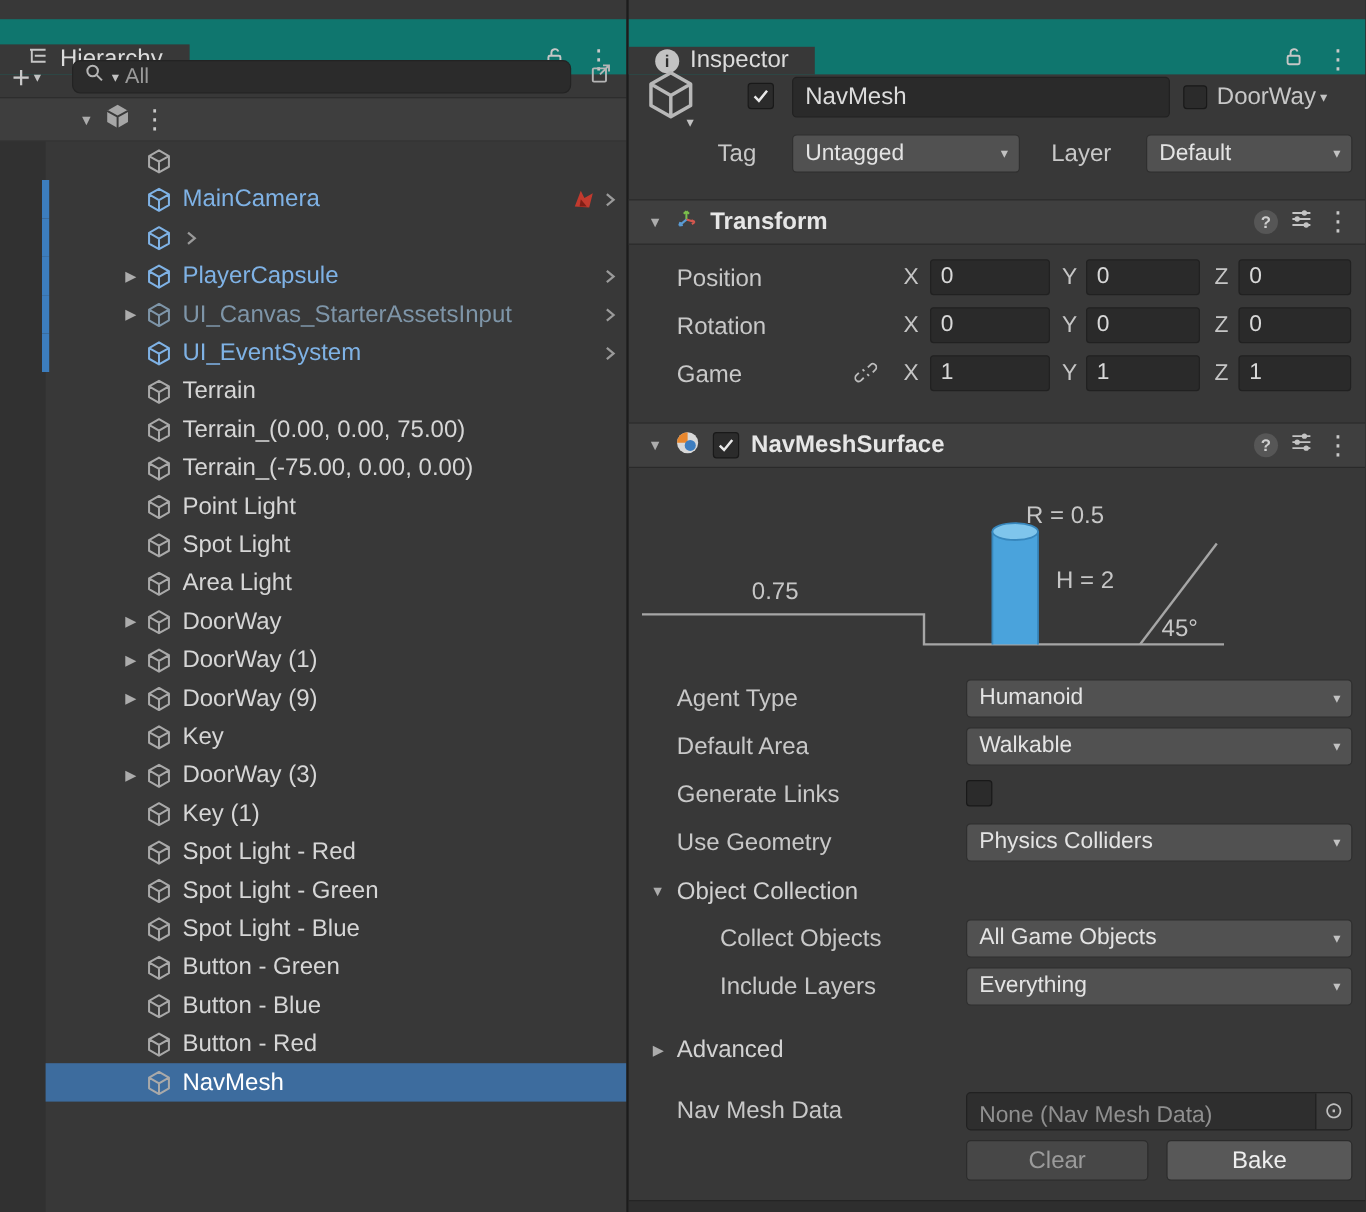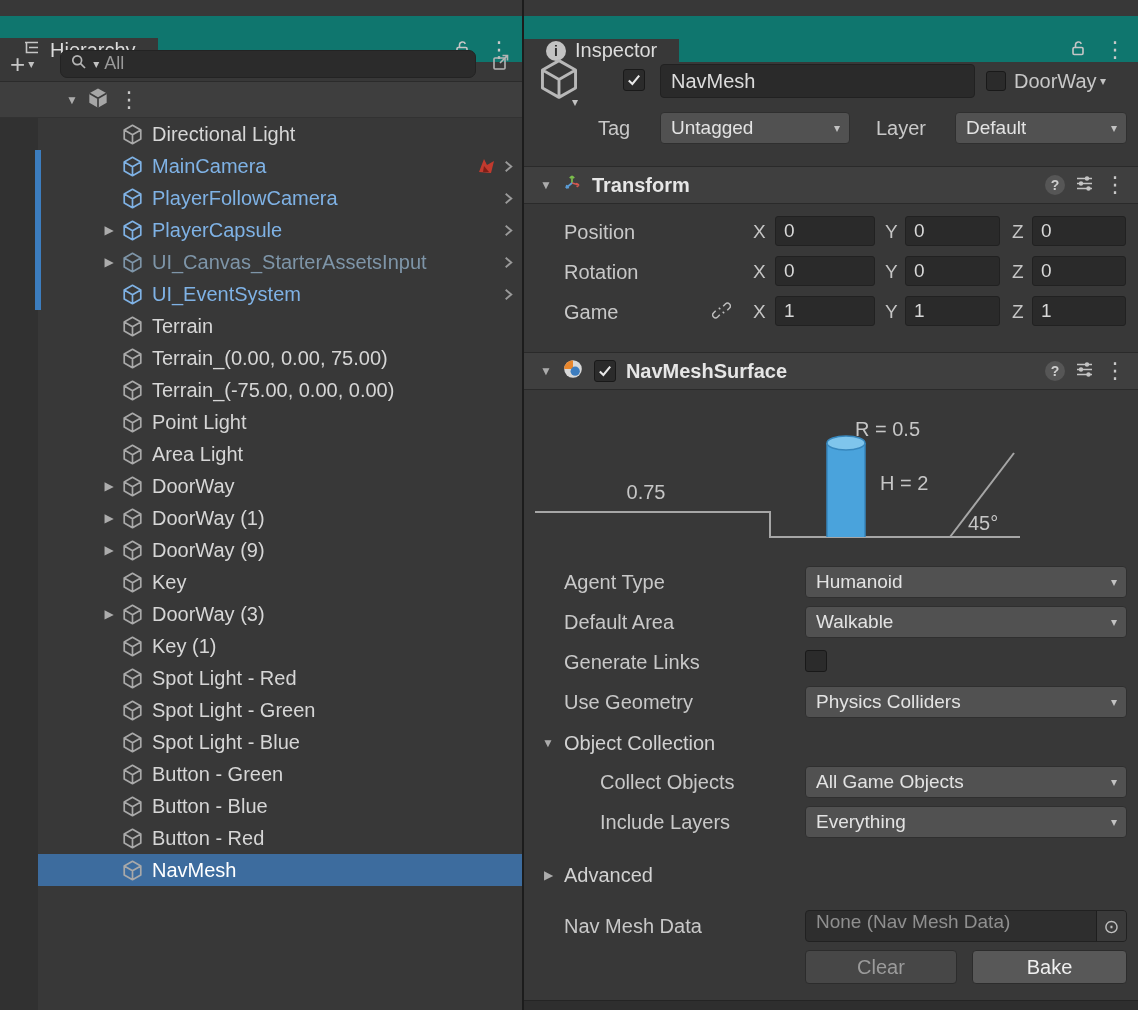--- a/index.html
+++ b/index.html
@@ -61,21 +61,21 @@
   .chkbox svg{display:none}
   .chkbox.checked svg{display:block}
   .chkbox.inline{position:static;flex:none}
   .chead{position:absolute;left:0;right:0;height:38px;background:#3F3F3F;border-top:1px solid #2A2A2A;border-bottom:1px solid #2A2A2A;display:flex;align-items:center;gap:10px;padding:0 12px 0 16px}
   .ctitle{font-size:20px;font-weight:bold;color:#E6E6E6}
   .chead .spacer{flex:1}
   .helpicon{width:20px;height:20px;border-radius:50%;background:#565656;color:#CFCFCF;font-size:14px;font-weight:bold;display:flex;align-items:center;justify-content:center}
   .trow{position:absolute;left:0;right:0;height:32px}
   .linkicon{position:absolute;left:188px;top:5px;display:flex}
   .diagram text{font-family:"Liberation Sans",sans-serif;font-size:20px;fill:#C6C6C6}
-  .objfield{position:absolute;height:32px;background:#2E2E2E;border:1px solid #212121;border-radius:4px;display:flex;align-items:flex-start;overflow:hidden}
+  .objfield{position:absolute;height:32px;background:#2E2E2E;border:1px solid #212121;border-radius:4px;display:flex;align-items:flex-end;overflow:hidden}
   .objfield .oval{flex:1;padding:0 10px;font-size:19px;color:#8F8F8F;white-space:nowrap;overflow:hidden}
   .objfield .opick{width:30px;align-self:stretch;border-left:1px solid #1E1E1E;display:flex;align-items:center;justify-content:center;color:#BFBFBF;font-size:19px;background:#3A3A3A}
   .btn{position:absolute;height:34px;border-radius:4px;font-size:20px;display:flex;align-items:center;justify-content:center;border:1px solid #2C2C2C}
   .btn.disabled{background:#474747;color:#9B9B9B}
   .btn.primary{background:#585858;color:#EFEFEF}
   .bigicon{position:absolute;left:14px;top:58px;color:#B8B8B8}
   .bigicon .caretglyph{position:absolute;left:34px;top:38px}
   .staticcaret{position:absolute;left:576px;top:64px;line-height:34px}
   .bottomstrip{position:absolute;left:0;right:0;top:1000px;height:10px;background:#2E2E2E;border-top:1px solid #242424}
 </style>
@@ -131,21 +131,20 @@
 
     <div class="gutter"></div>
     <div class="tree">
         <div class="hrow">
           <span class="fslot"></span>
           <span class="cube">
             <svg viewBox="0 0 16 16" width="21" height="21">
               <path d="M8 1 L14.3 4.6 L14.3 11.4 L8 15 L1.7 11.4 L1.7 4.6 Z M1.7 4.6 L8 8.2 L14.3 4.6 M8 8.2 L8 15" fill="none" stroke="currentColor" stroke-width="1.3" stroke-linejoin="round"></path>
             </svg>
           </span>
-          <span class="hlabel">Directional Light</span>
         </div>
         <div class="hrow">
           <span class="obar"></span>
           <span class="fslot"></span>
           <span class="cube prefab">
             <svg viewBox="0 0 16 16" width="21" height="21">
               <path d="M8 1 L14.3 4.6 L14.3 11.4 L8 15 L1.7 11.4 L1.7 4.6 Z M1.7 4.6 L8 8.2 L14.3 4.6 M8 8.2 L8 15" fill="none" stroke="currentColor" stroke-width="1.3" stroke-linejoin="round"></path>
             </svg>
           </span>
           <span class="hlabel prefab">MainCamera</span>
@@ -162,21 +161,20 @@
           </span>
         </div>
         <div class="hrow">
           <span class="obar"></span>
           <span class="fslot"></span>
           <span class="cube prefab">
             <svg viewBox="0 0 16 16" width="21" height="21">
               <path d="M8 1 L14.3 4.6 L14.3 11.4 L8 15 L1.7 11.4 L1.7 4.6 Z M1.7 4.6 L8 8.2 L14.3 4.6 M8 8.2 L8 15" fill="none" stroke="currentColor" stroke-width="1.3" stroke-linejoin="round"></path>
             </svg>
           </span>
-          <span class="hlabel prefab">PlayerFollowCamera</span>
           <span class="chev">
             <svg viewBox="0 0 16 16" width="15" height="15">
               <path d="M5 3 L11 8 L5 13" fill="none" stroke="#9A9A9A" stroke-width="2"></path>
             </svg>
           </span>
         </div>
         <div class="hrow">
           <span class="obar"></span>
           <span class="fslot">
             <span class="fold">▶</span>
@@ -253,20 +251,29 @@
           <span class="hlabel">Terrain_(-75.00, 0.00, 0.00)</span>
         </div>
         <div class="hrow">
           <span class="fslot"></span>
           <span class="cube">
             <svg viewBox="0 0 16 16" width="21" height="21">
               <path d="M8 1 L14.3 4.6 L14.3 11.4 L8 15 L1.7 11.4 L1.7 4.6 Z M1.7 4.6 L8 8.2 L14.3 4.6 M8 8.2 L8 15" fill="none" stroke="currentColor" stroke-width="1.3" stroke-linejoin="round"></path>
             </svg>
           </span>
           <span class="hlabel">Point Light</span>
+        </div>
+        <div class="hrow">
+          <span class="fslot"></span>
+          <span class="cube">
+            <svg viewBox="0 0 16 16" width="21" height="21">
+              <path d="M8 1 L14.3 4.6 L14.3 11.4 L8 15 L1.7 11.4 L1.7 4.6 Z M1.7 4.6 L8 8.2 L14.3 4.6 M8 8.2 L8 15" fill="none" stroke="currentColor" stroke-width="1.3" stroke-linejoin="round"></path>
+            </svg>
+          </span>
+          <span class="hlabel">Spot Light</span>
         </div>
         <div class="hrow">
           <span class="fslot"></span>
           <span class="cube">
             <svg viewBox="0 0 16 16" width="21" height="21">
               <path d="M8 1 L14.3 4.6 L14.3 11.4 L8 15 L1.7 11.4 L1.7 4.6 Z M1.7 4.6 L8 8.2 L14.3 4.6 M8 8.2 L8 15" fill="none" stroke="currentColor" stroke-width="1.3" stroke-linejoin="round"></path>
             </svg>
           </span>
           <span class="hlabel">Area Light</span>
         </div>

